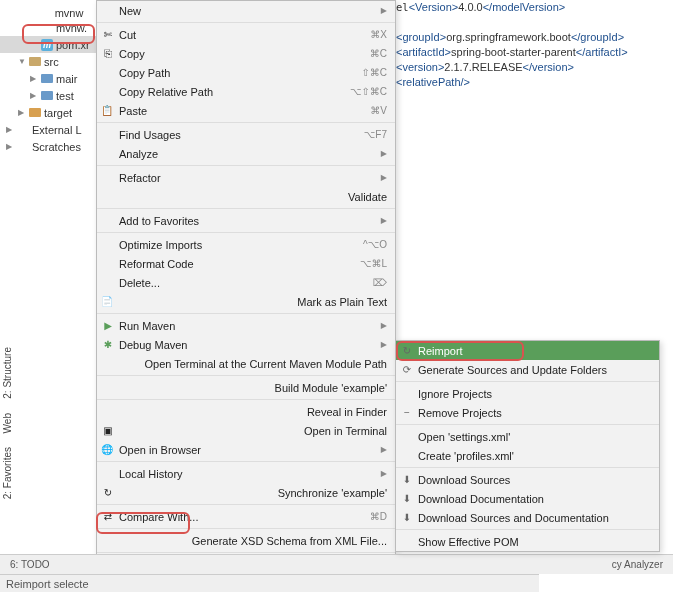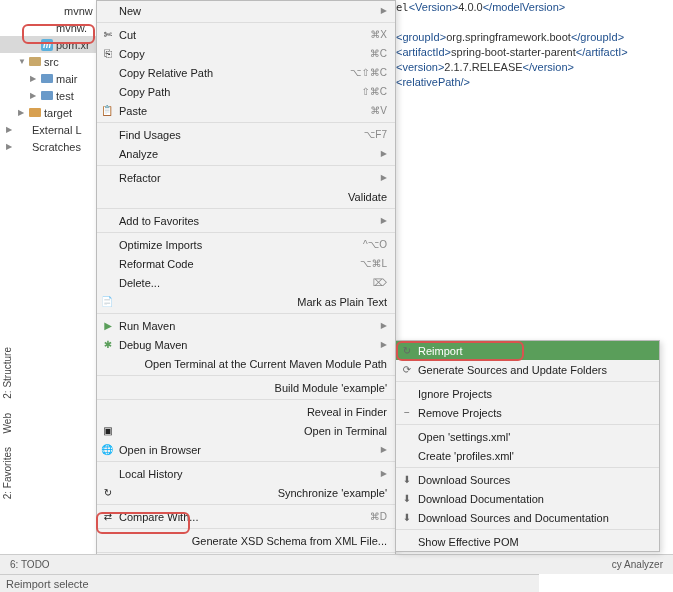--- a/index.html
+++ b/index.html
@@ -55,21 +55,21 @@
 .btab.right { margin-left: auto; }
 .status-bar { position: absolute; left: 0; bottom: 0; width: 539px; height: 18px; background: #efefef; border-top: 1px solid #ccc; display: flex; align-items: center; padding: 0 6px; font-size: 10px; color: #555; }
 .play { color: #5a9e5a; }
 .bug { color: #5a9e5a; }
 .cloud { color: #888; }
 </style>
 </head>
 <body>
 
 <div class="tree" id="tree">
-    <div class="tree-item" style="padding-left: 38px;">
+    <div class="tree-item" style="padding-left: 38px; flex-direction: column;">
       <span class="arrow"></span>
       <span class="ticon"></span>
       <span>mvnw</span>
     </div>
     <div class="tree-item" style="padding-left: 30px;">
       <span class="arrow"></span>
       <span class="ticon"></span>
       <span>mvnw.</span>
     </div>
     <div class="tree-item selected" style="padding-left: 30px;">
@@ -143,26 +143,26 @@
       <span class="ctx-icon">✄</span>
       <span>Cut</span>
       <span class="shortcut">⌘X</span>
     </div>
     <div class="ctx-item">
       <span class="ctx-icon">⎘</span>
       <span>Copy</span>
       <span class="shortcut">⌘C</span>
     </div>
     <div class="ctx-item">
+      <span>Copy Path</span>
+      <span class="shortcut">⇧⌘C</span>
+    </div>
+    <div class="ctx-item">
       <span>Copy Relative Path</span>
       <span class="shortcut">⌥⇧⌘C</span>
-    </div>
-    <div class="ctx-item">
-      <span>Copy Path</span>
-      <span class="shortcut">⇧⌘C</span>
     </div>
     <div class="ctx-item">
       <span class="ctx-icon">📋</span>
       <span>Paste</span>
       <span class="shortcut">⌘V</span>
     </div>
     <div class="ctx-sep"></div>
     <div class="ctx-item">
       <span>Find Usages</span>
       <span class="shortcut">⌥F7</span>

